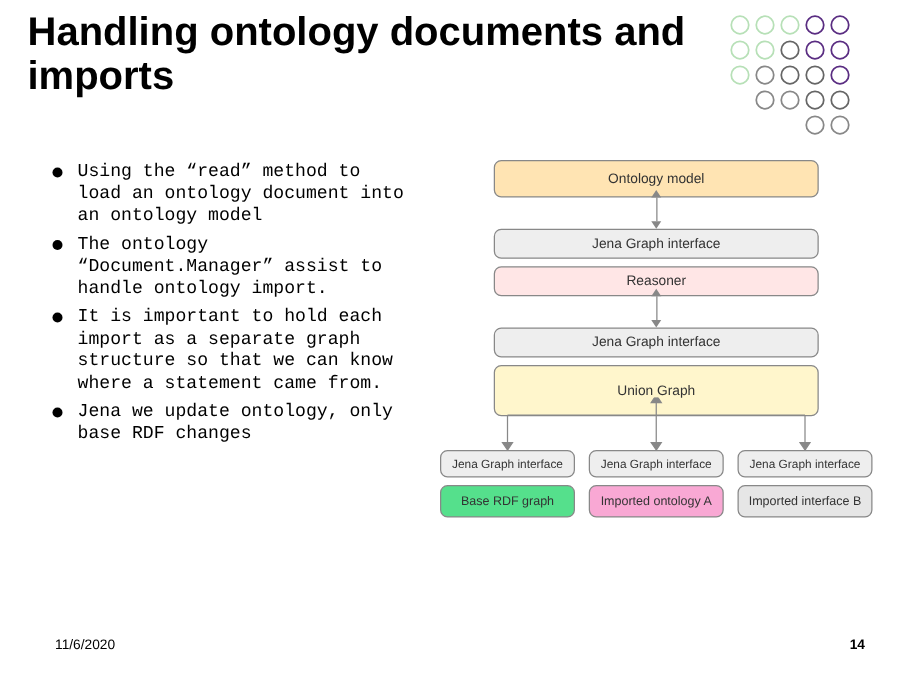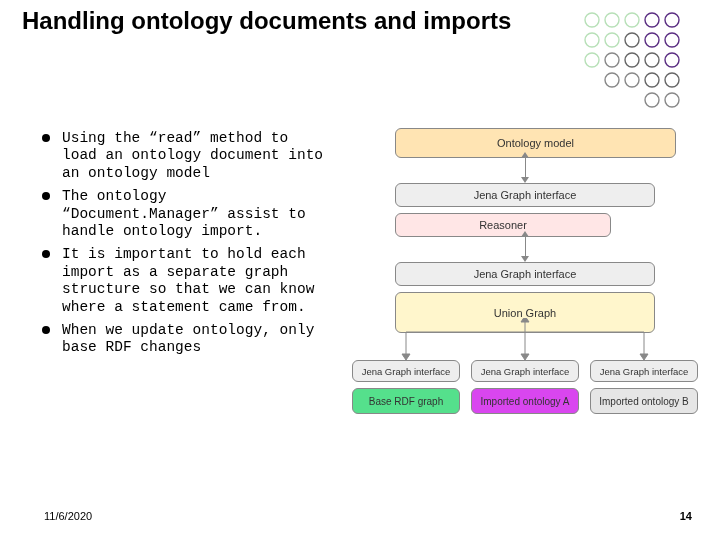--- a/index.html
+++ b/index.html
@@ -17,21 +17,21 @@
     width: 720px;
     height: 540px;
     position: relative;
     box-sizing: border-box;
   }
   .title {
     position: absolute;
     left: 22px;
     top: 8px;
     width: 600px;
-    font-size: 24px;
+    font-size: 32px;
     font-weight: bold;
     line-height: 1.1;
     color: #000;
   }
   .deco {
     position: absolute;
     right: 22px;
     top: 6px;
   }
   .bullets {
@@ -156,41 +156,41 @@
       <circle cx="74" cy="94" r="7" stroke="#888" stroke-width="1.4"></circle>
       <circle cx="94" cy="94" r="7" stroke="#888" stroke-width="1.4"></circle>
     </g>
   </svg>
 
   <div class="bullets">
     <ul>
       <li><span>Using the “read” method to load an ontology document into an ontology model</span></li>
       <li><span>The ontology “Document.Manager” assist to handle ontology import.</span></li>
       <li><span>It is important to hold each import as a separate graph structure so that we can know where a statement came from.</span></li>
-      <li><span>When we update ontology, only base RDF changes</span></li>
+      <li><span>Jena we update ontology, only base RDF changes</span></li>
     </ul>
   </div>
 
   <div class="diagram">
 
-    <div class="dbox" style="left: 45px; top: 0px; width: 281px; height: 30px; background: rgb(255, 228, 179);">
+    <div class="dbox" style="left: 45px; top: 0px; width: 260px; height: 30px; background: rgb(255, 228, 179);">
       <span>Ontology model</span>
     </div>
 
     <div class="arrow" style="left:175px; top:30px; height:25px;">
       <div class="line" style="top:0; height:19px;"></div>
       <div class="head-down" style="top:19px;"></div>
       <div class="head-up" style="top:-6px;"></div>
     </div>
 
     <div class="dbox" style="left: 45px; top: 55px; width: 260px; height: 24px; background: rgb(238, 238, 238);">
       <span>Jena Graph interface</span>
     </div>
 
-    <div class="dbox" style="left: 45px; top: 85px; width: 216px; height: 24px; background: rgb(255, 230, 230);">
+    <div class="dbox" style="left: 45px; top: 85px; width: 260px; height: 24px; background: rgb(255, 230, 230);">
       <span>Reasoner</span>
     </div>
 
     <div class="arrow" style="left:175px; top:109px; height:25px;">
       <div class="line" style="top:0; height:19px;"></div>
       <div class="head-down" style="top:19px;"></div>
       <div class="head-up" style="top:-6px;"></div>
     </div>
 
     <div class="dbox" style="left: 45px; top: 134px; width: 260px; height: 24px; background: rgb(238, 238, 238);">
@@ -221,25 +221,25 @@
     <div class="dbox" style="left: 121px; top: 232px; width: 108px; height: 22px; font-size: 9.5px; background: rgb(238, 238, 238);">
       <span>Jena Graph interface</span>
     </div>
     <div class="dbox" style="left: 240px; top: 232px; width: 108px; height: 22px; font-size: 9.5px; background: rgb(238, 238, 238);">
       <span>Jena Graph interface</span>
     </div>
 
     <div class="dbox" style="left: 2px; top: 260px; width: 108px; height: 26px; font-size: 10px; background: rgb(85, 224, 140);">
       <span>Base RDF graph</span>
     </div>
-    <div class="dbox" style="left: 121px; top: 260px; width: 108px; height: 26px; font-size: 10px; background: #d946ef;">
+    <div class="dbox" style="left: 121px; top: 260px; width: 108px; height: 26px; font-size: 10px; background: #f9a8d4;">
       <span>Imported ontology A</span>
     </div>
     <div class="dbox" style="left: 240px; top: 260px; width: 108px; height: 26px; font-size: 10px; background: rgb(230, 230, 230);">
-      <span>Imported ontology B</span>
+      <span>Imported interface B</span>
     </div>
 
   </div>
 
   <div class="footer-date">11/6/2020</div>
   <div class="footer-page">14</div>
 
 </div>
 
 </body></html>

